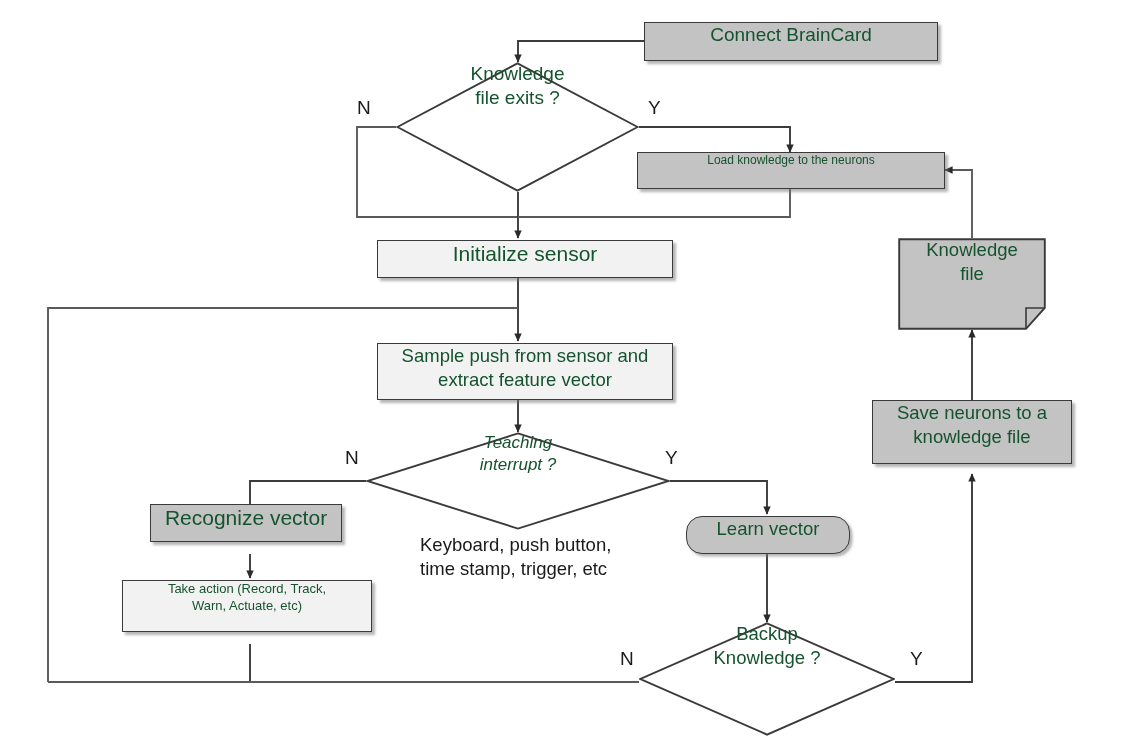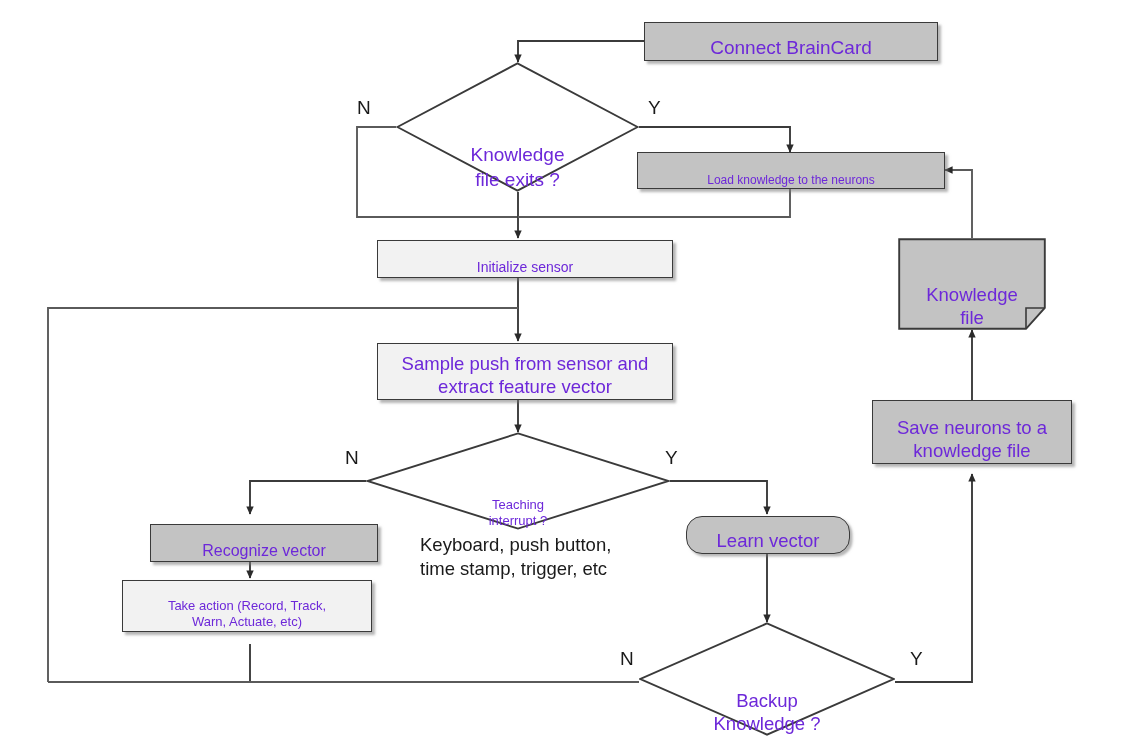--- a/index.html
+++ b/index.html
@@ -22,24 +22,24 @@
     position: absolute;
     left: 0;
     top: 0;
     width: 1131px;
     height: 753px;
   }
   .node {
     position: absolute;
     box-sizing: border-box;
     display: flex;
-    align-items: flex-end;
+    align-items: flex-start;
     justify-content: center;
     text-align: center;
-    color: #6d28d9;
+    color: #14532d;
     line-height: 1.28;
     white-space: pre-line;
   }
   .process {
     border: 1.6px solid #3a3a3a;
     box-shadow: 2.5px 2.5px 2.5px rgba(120,120,120,0.55);
   }
   .fill-gray { background: #c3c3c3; }
   .fill-light { background: #f2f2f2; }
   .decision {
@@ -146,38 +146,38 @@
       <polygon points="121.5,1.4 241.6,65 121.5,128.6 1.4,65" fill="#ffffff" stroke="#3a3a3a" stroke-width="1.9" vector-effect="non-scaling-stroke"></polygon>
     </svg>
     <span class="dia-label">Knowledge
 file exits ?</span>
   </div>
 
   <div class="node process fill-gray" style="left:637px; top:152px; width:308px; height:37px; font-size:12px;">
     <span>Load knowledge to the neurons</span>
   </div>
 
-  <div class="node process fill-light" style="left:377px; top:240px; width:296px; height:38px; font-size:14px;">
+  <div class="node process fill-light" style="left:377px; top:240px; width:296px; height:38px; font-size:21px;">
     <span>Initialize sensor</span>
   </div>
 
   <div class="node process fill-light" style="left:377px; top:343px; width:296px; height:57px; font-size:18.5px;">
     <span>Sample push  from sensor and
 extract feature vector</span>
   </div>
 
-  <div class="node decision" style="left:366px; top:432px; width:304px; height:98px; font-size:13px;">
+  <div class="node decision" style="left:366px; top:432px; width:304px; height:98px; font-size:17px;font-style:italic;">
     <svg class="dia-svg" viewBox="0 0 304 98" preserveAspectRatio="none">
       <polygon points="152,1.4 302.6,49 152,96.6 1.4,49" fill="#ffffff" stroke="#3a3a3a" stroke-width="1.9" vector-effect="non-scaling-stroke"></polygon>
     </svg>
     <span class="dia-label">Teaching
 interrupt ?</span>
   </div>
 
-  <div class="node process fill-gray" style="left:150px; top:524px; width:228px; height:38px; font-size:16px;">
+  <div class="node process fill-gray" style="left:150px; top:504px; width:192px; height:38px; font-size:21px;">
     <span>Recognize vector</span>
   </div>
 
   <div class="node process fill-light" style="left:122px; top:580px; width:250px; height:52px; font-size:13px;">
     <span>Take action (Record, Track,
 Warn, Actuate, etc)</span>
   </div>
 
   <div class="node process fill-gray" style="left:686px; top:516px; width:164px; height:38px; font-size:18.5px;border-radius:16px;">
     <span>Learn vector</span>

